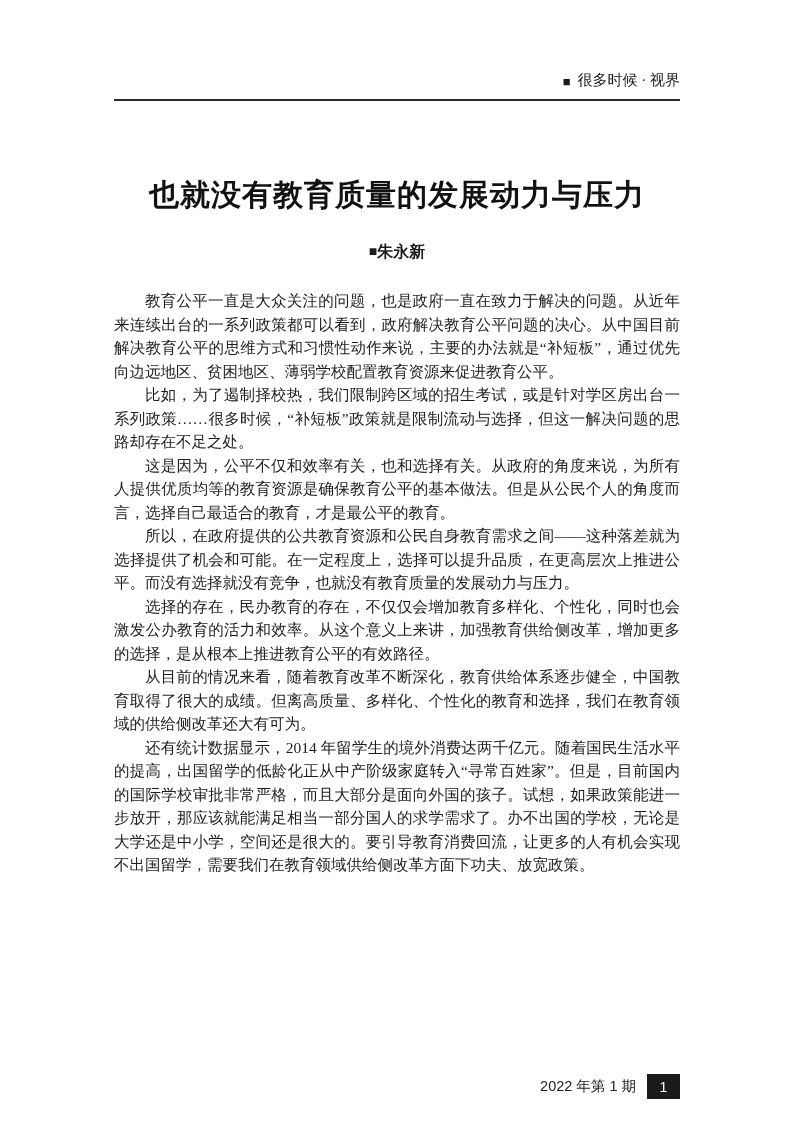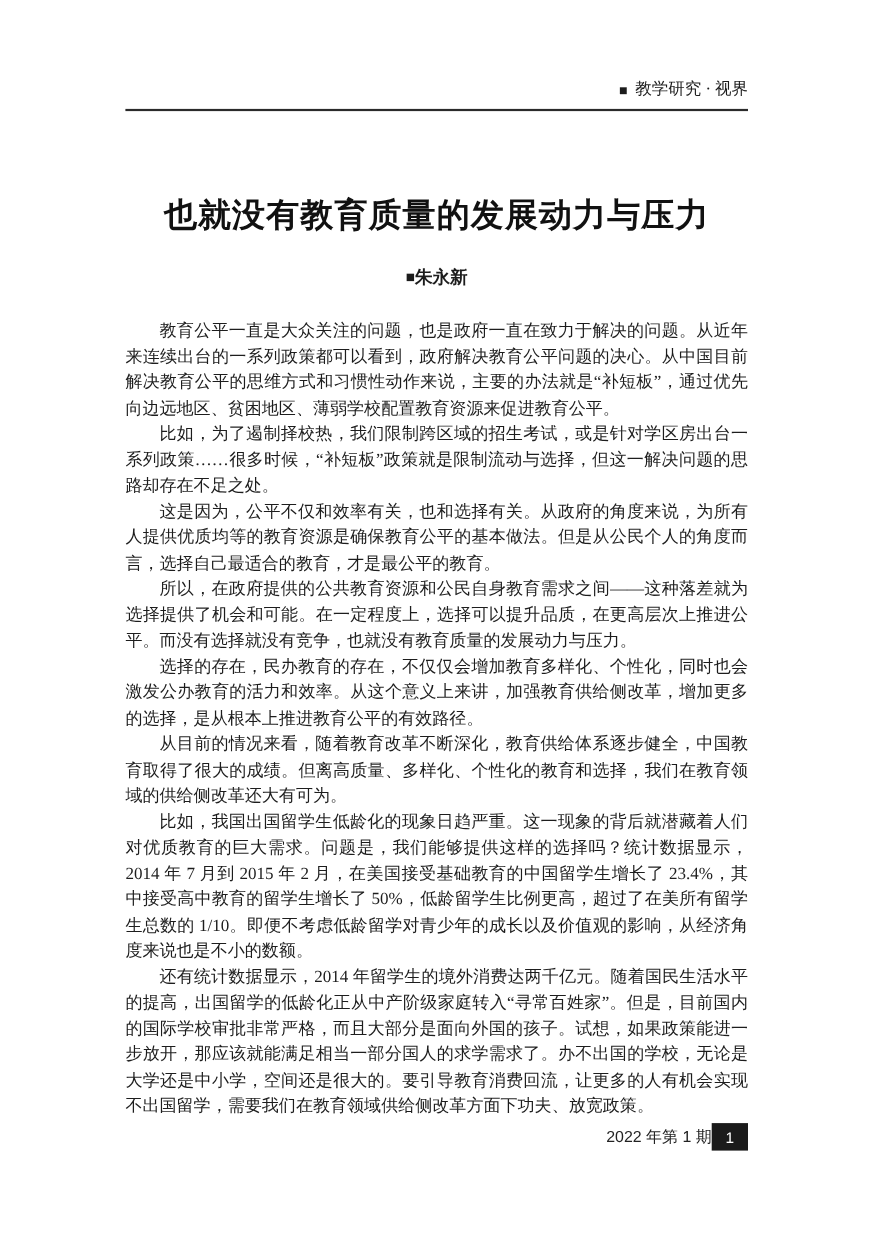--- a/index.html
+++ b/index.html
@@ -70,24 +70,25 @@
     text-align: justify;
     color: #1d1d1d;
   }
   .body p {
     margin: 0;
     padding: 0;
     text-indent: 2em;
   }
   .footer {
     position: absolute;
-    top: 1021px;
+    top: 1074px;
     right: 113px;
     display: flex;
     align-items: center;
+    gap: 11px;
     justify-content: flex-end;
   }
   .issue {
     font-size: 14.5px;
     font-family: "Liberation Sans", sans-serif;
     color: #222222;
   }
   .pagenum {
     width: 33px;
     height: 25px;
@@ -101,35 +102,34 @@
   }
 </style>
 </head>
 <body>
 
 <div class="page">
   <div class="content">
 
     <div class="header">
       <span class="hdr-marker">■</span>
-      <span class="hdr-label">教学研究 · 视界</span>
+      <span class="hdr-label">很多时候 · 视界</span>
     </div>
 
     <h1 class="title">也就没有教育质量的发展动力与压力</h1>
 
     <div class="author"><span class="author-marker">■</span><span>朱永新</span></div>
 
     <div class="body">
       <p>教育公平一直是大众关注的问题，也是政府一直在致力于解决的问题。从近年来连续出台的一系列政策都可以看到，政府解决教育公平问题的决心。从中国目前解决教育公平的思维方式和习惯性动作来说，主要的办法就是“补短板”，通过优先向边远地区、贫困地区、薄弱学校配置教育资源来促进教育公平。</p>
       <p>比如，为了遏制择校热，我们限制跨区域的招生考试，或是针对学区房出台一系列政策……很多时候，“补短板”政策就是限制流动与选择，但这一解决问题的思路却存在不足之处。</p>
       <p>这是因为，公平不仅和效率有关，也和选择有关。从政府的角度来说，为所有人提供优质均等的教育资源是确保教育公平的基本做法。但是从公民个人的角度而言，选择自己最适合的教育，才是最公平的教育。</p>
       <p>所以，在政府提供的公共教育资源和公民自身教育需求之间——这种落差就为选择提供了机会和可能。在一定程度上，选择可以提升品质，在更高层次上推进公平。而没有选择就没有竞争，也就没有教育质量的发展动力与压力。</p>
       <p>选择的存在，民办教育的存在，不仅仅会增加教育多样化、个性化，同时也会激发公办教育的活力和效率。从这个意义上来讲，加强教育供给侧改革，增加更多的选择，是从根本上推进教育公平的有效路径。</p>
       <p>从目前的情况来看，随着教育改革不断深化，教育供给体系逐步健全，中国教育取得了很大的成绩。但离高质量、多样化、个性化的教育和选择，我们在教育领域的供给侧改革还大有可为。</p>
-      <p>比如，我国出国留学生低龄化的现象日趋严重。这一现象的背后就潜藏着人们对优质教育的巨大需求。问题是，我们能够提供这样的选择吗？统计数据显示，2014 年 7 月到 2015 年 2 月，在美国接受基础教育的中国留学生增长了 23.4%，其中接受高中教育的留学生增长了 50%，低龄留学生比例更高，超过了在美所有留学生总数的 1/10。即便不考虑低龄留学对青少年的成长以及价值观的影响，从经济角度来说也是不小的数额。</p>
       <p>还有统计数据显示，2014 年留学生的境外消费达两千亿元。随着国民生活水平的提高，出国留学的低龄化正从中产阶级家庭转入“寻常百姓家”。但是，目前国内的国际学校审批非常严格，而且大部分是面向外国的孩子。试想，如果政策能进一步放开，那应该就能满足相当一部分国人的求学需求了。办不出国的学校，无论是大学还是中小学，空间还是很大的。要引导教育消费回流，让更多的人有机会实现不出国留学，需要我们在教育领域供给侧改革方面下功夫、放宽政策。</p>
     </div>
 
   </div>
 
   <div class="footer">
     <span class="issue">2022 年第 1 期</span>
     <span class="pagenum">1</span>
   </div>
 </div>

